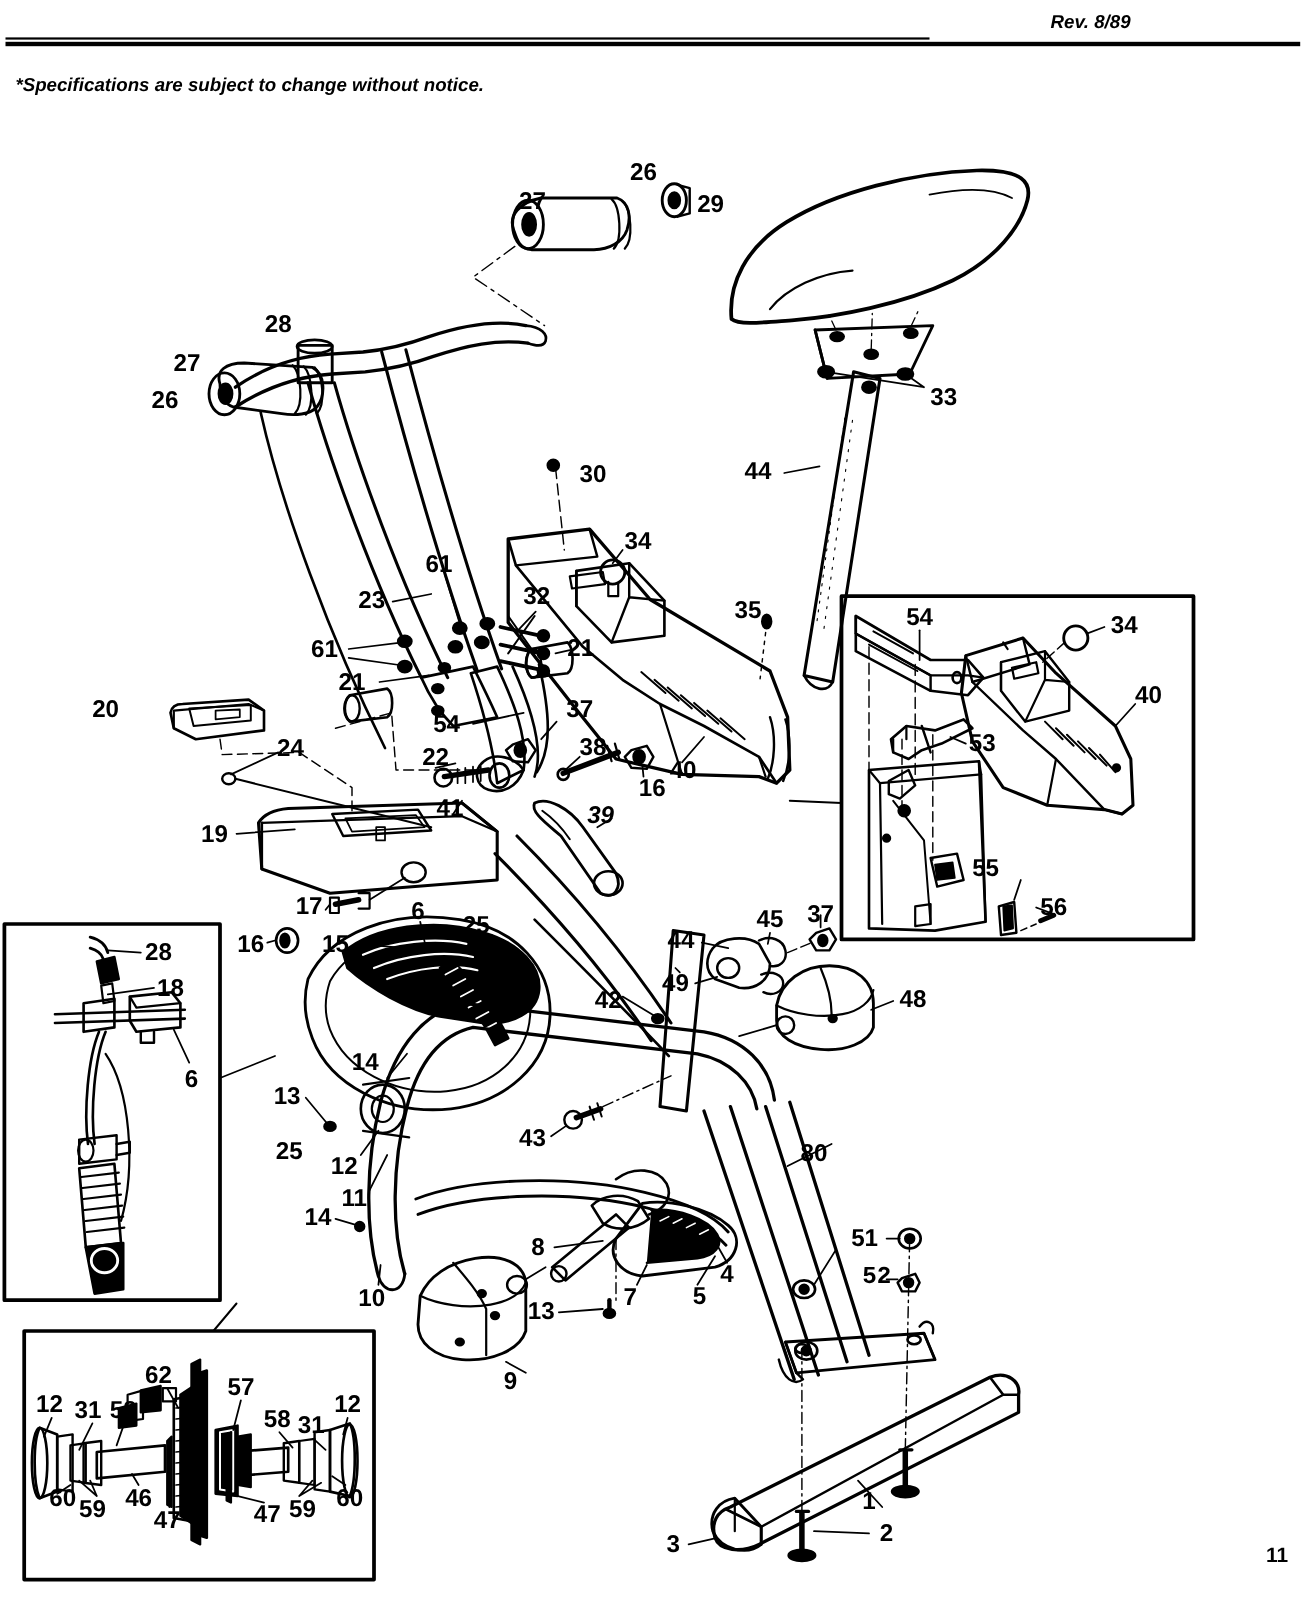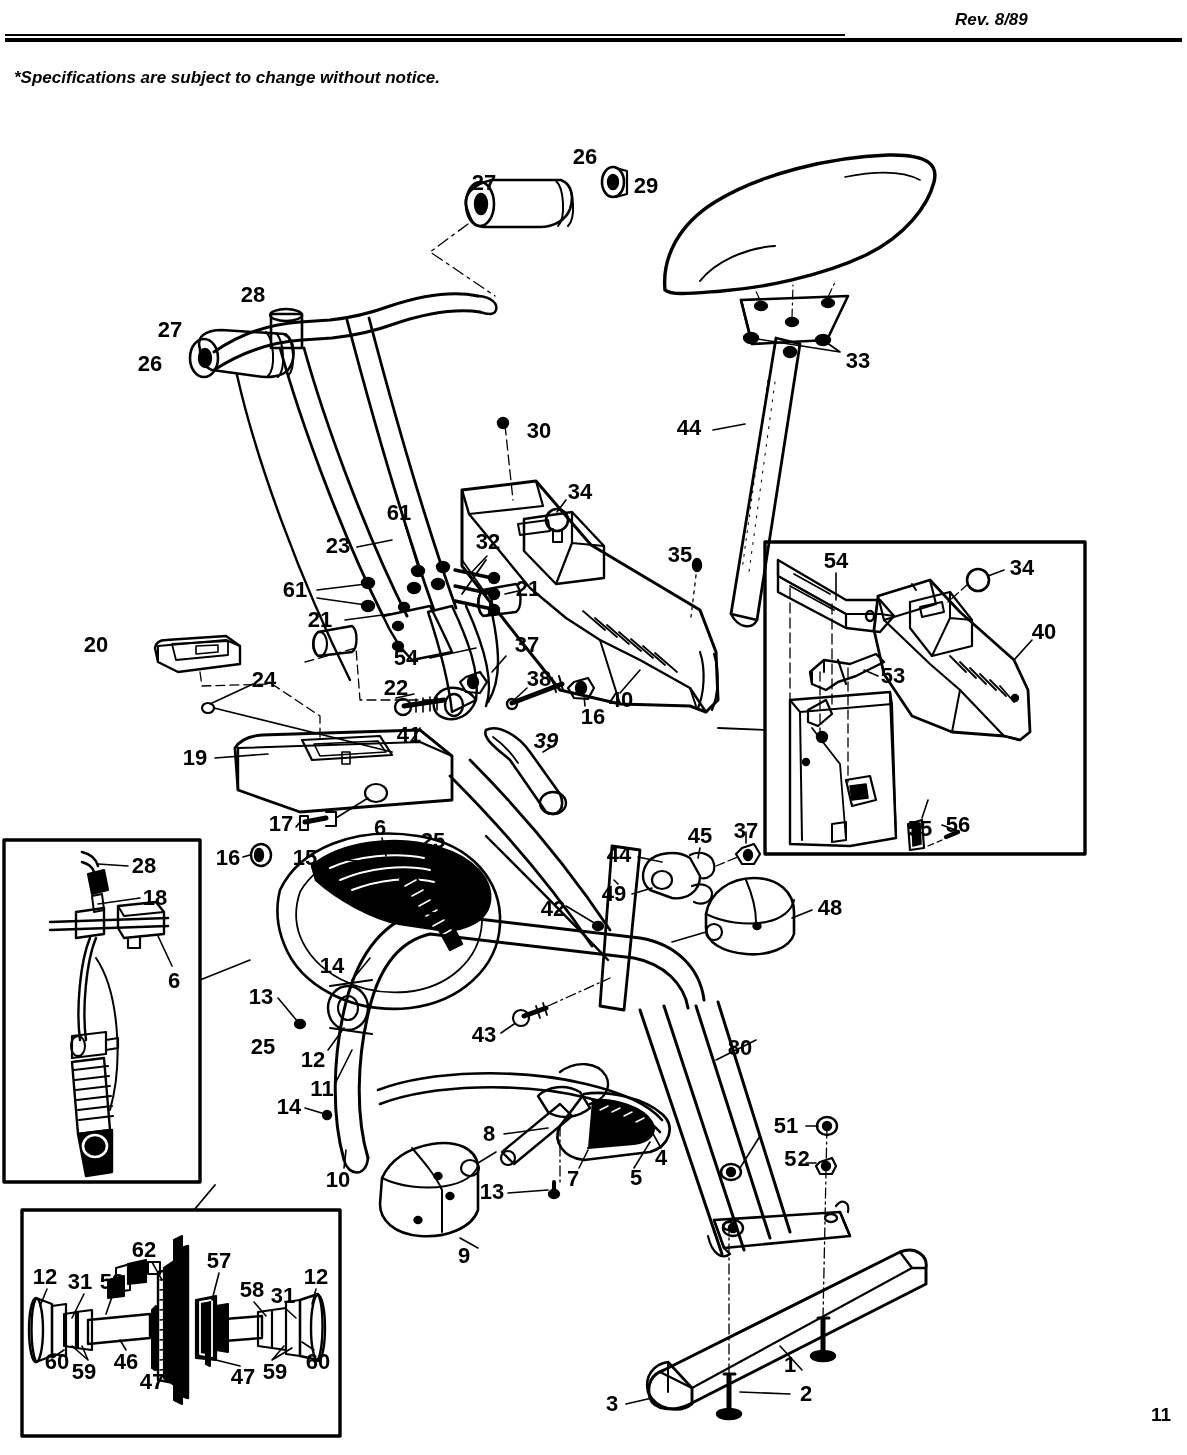--- a/index.html
+++ b/index.html
@@ -612,21 +612,21 @@
     <div class="cal" style="left: 406px; top: 658px;">54</div>
     <div class="cal" style="left: 264px; top: 680px;">24</div>
     <div class="cal" style="left: 539px; top: 679px;">38</div>
     <div class="cal" style="left: 396px; top: 688px;">22</div>
     <div class="cal" style="left: 893px; top: 676px;">53</div>
     <div class="cal" style="left: 593px; top: 717px;">16</div>
     <div class="cal" style="left: 621px; top: 700px;">40</div>
     <div class="cal" style="left: 409px; top: 735px;">41</div>
     <div class="cal" style="left: 546px; top: 741px; font-style: italic;">39</div>
     <div class="cal" style="left: 195px; top: 758px;">19</div>
-    <div class="cal" style="left: 920px; top: 789px; margin-top: 40px;">55</div>
+    <div class="cal" style="left: 896px; top: 789px;">55</div>
     <div class="cal" style="left: 958px; top: 825px;">56</div>
     <div class="cal" style="left: 281px; top: 824px;">17</div>
     <div class="cal " style="left: 380px; top: 828px;">6</div>
     <div class="cal" style="left: 433px; top: 841px;">25</div>
     <div class="cal" style="left: 619px; top: 855px;">44</div>
     <div class="cal" style="left: 700px; top: 836px;">45</div>
     <div class="cal" style="left: 746px; top: 831px;">37</div>
     <div class="cal" style="left: 228px; top: 858px;">16</div>
     <div class="cal" style="left: 305px; top: 858px;">15</div>
     <div class="cal" style="left: 144px; top: 866px;">28</div>

